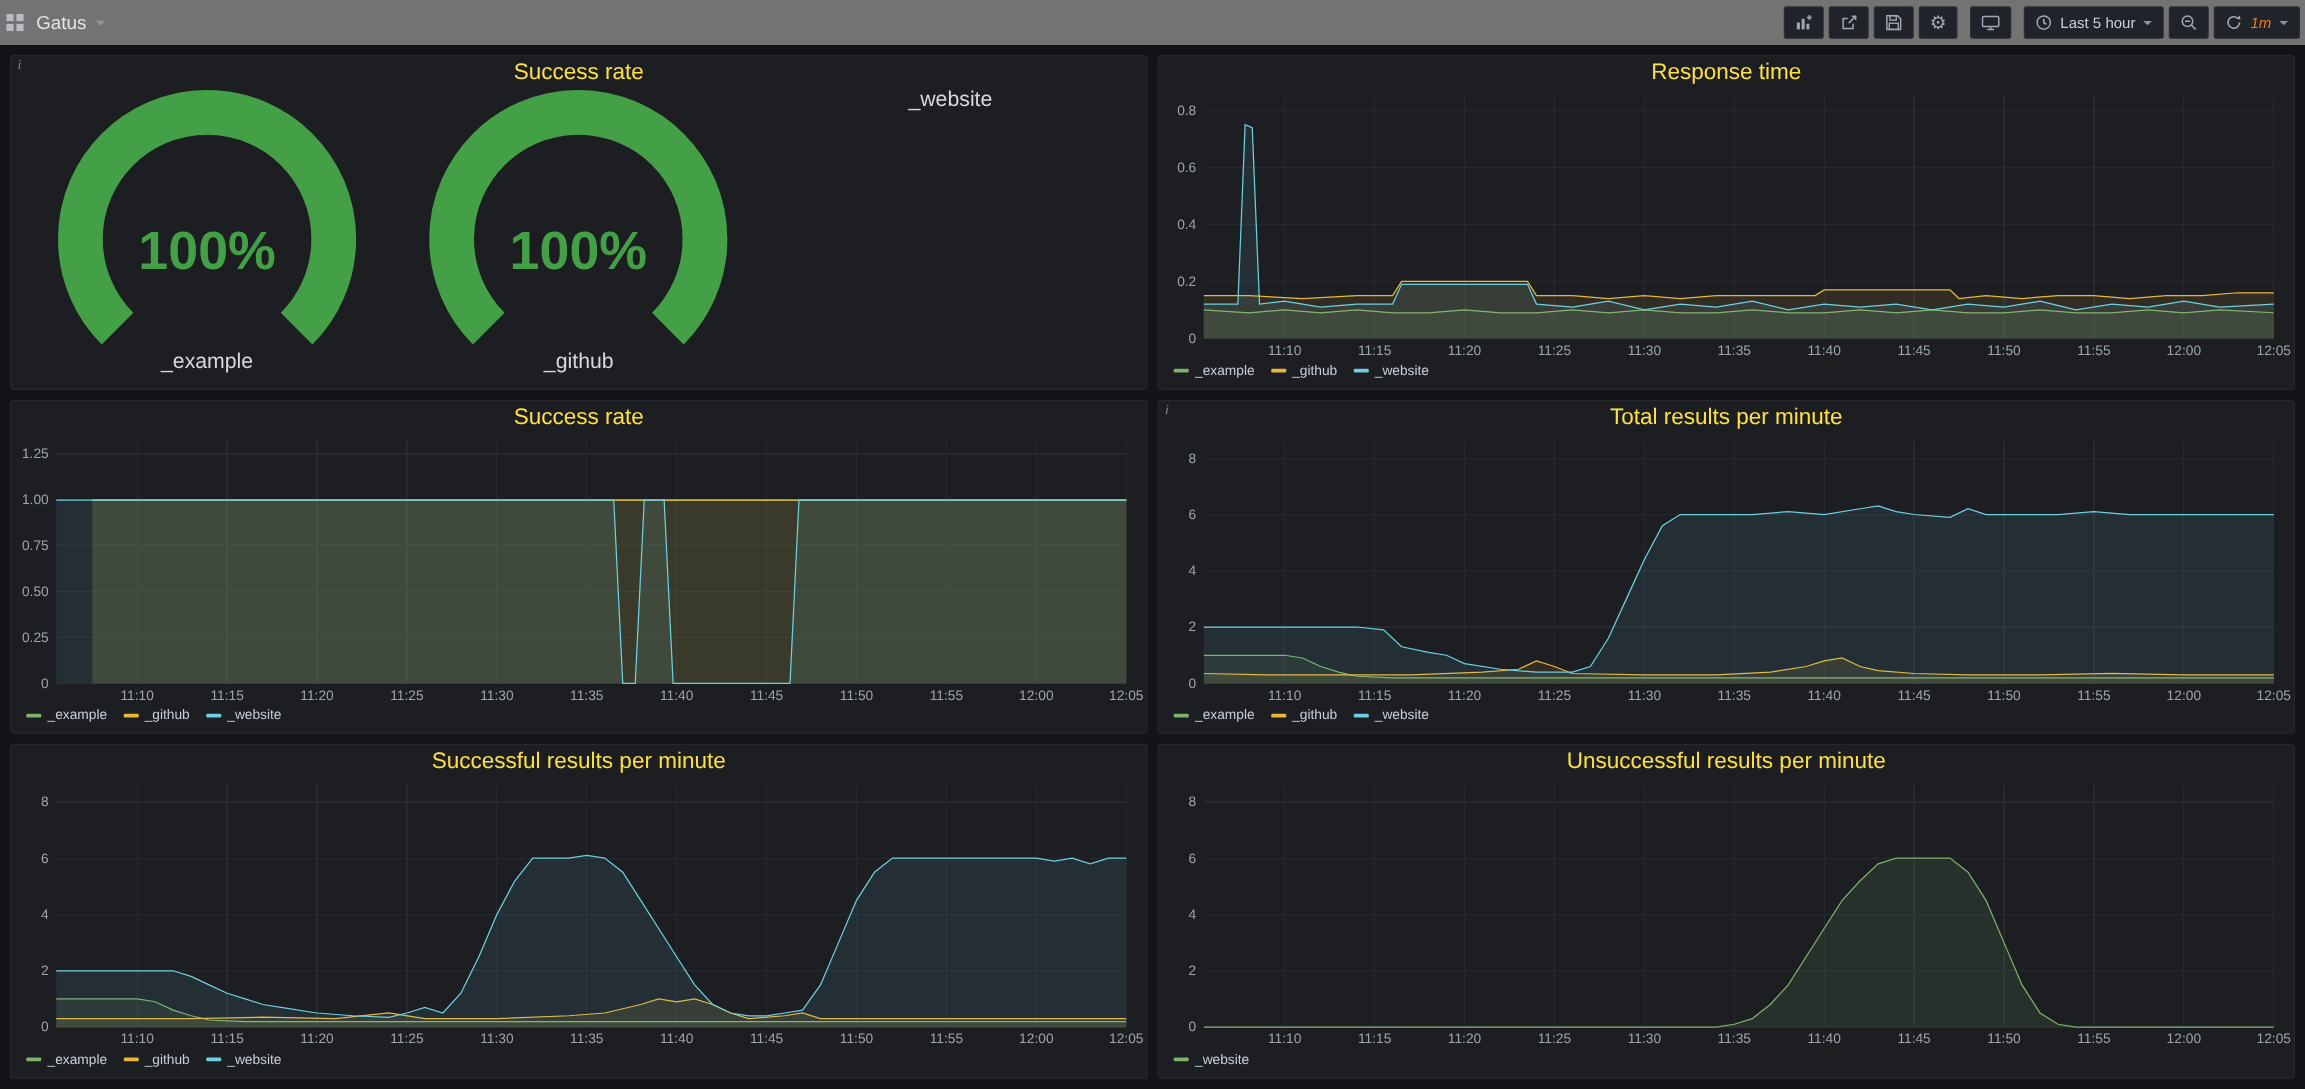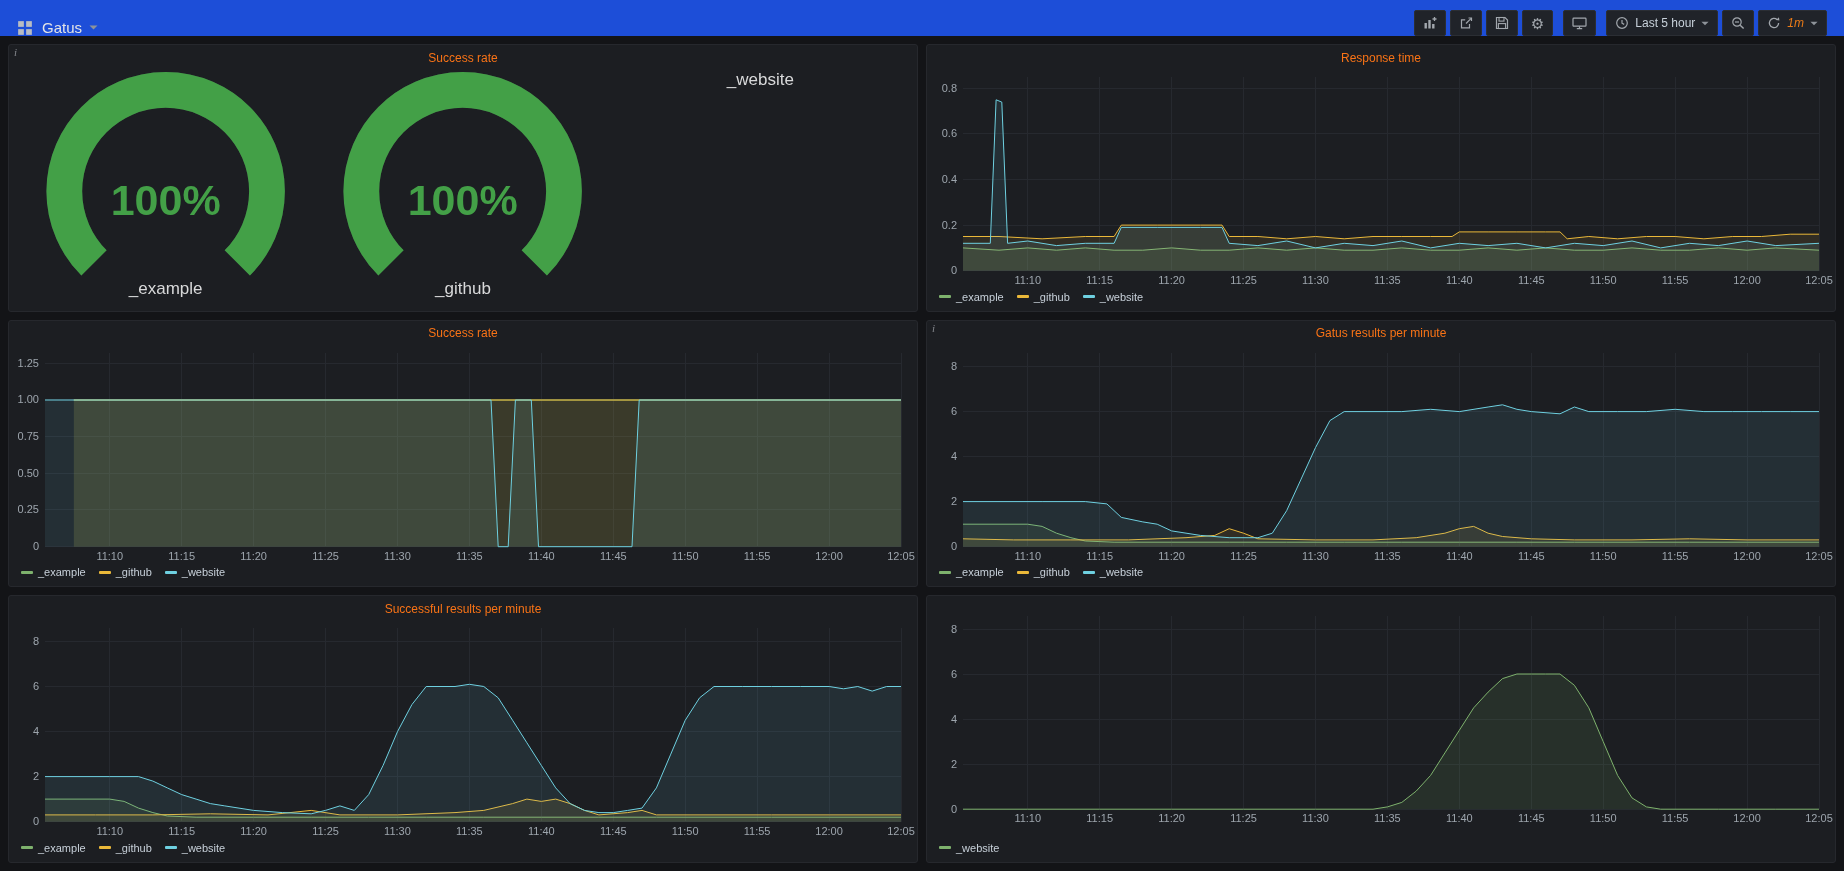--- a/index.html
+++ b/index.html
@@ -6,23 +6,23 @@
   html,body { width: 1844px; height: 871px; }
   body {
     background: #131417;
     font-family: "Liberation Sans", sans-serif;
     color: #d8d9da;
     overflow: hidden;
   }
   
   .navbar {
     height: 36px;
-    display: flex; align-items: flex-end; justify-content: space-between;
-    padding: 0 17px;
-    background: #1d4ed8;
+    display: flex; align-items: center; justify-content: space-between;
+    padding: 0 4px;
+    background: #737373;
   }
   .nav-left { display: flex; align-items: center; gap: 9px; }
   .dash-title-wrap { display: flex; align-items: center; gap: 7px; cursor: pointer; }
   .dash-title { font-size: 15px; color: #e3e4e6; }
   .nav-right { display: flex; align-items: center; gap: 10px; }
   .nav-group { display: flex; align-items: center; gap: 4px; }
   .nav-btn {
     display: flex; align-items: center; gap: 6px;
     height: 26px; padding: 0 8px;
     background: #202329; border: 1px solid #2b2e34; border-radius: 2px;
@@ -45,21 +45,21 @@
     position: relative;
     display: flex; flex-direction: column;
     background: #1c1e22;
     border: 1px solid #26282d;
     border-radius: 3px;
     min-height: 0; min-width: 0;
   }
   .panel-header {
     flex: none; height: 25px;
     display: flex; align-items: center; justify-content: center;
-    font-size: 12px; color: #f97316; cursor: pointer;
+    font-size: 18px; color: #fde047; cursor: pointer;
   }
   .panel-info {
     position: absolute; top: 1px; left: 5px;
     font-size: 11px; font-style: italic;
     font-family: "Liberation Serif", serif;
     color: #85888d; cursor: pointer; z-index: 2;
   }
   .panel-body { flex: 1; min-height: 0; position: relative; }
   .panel-body svg.chart { width: 100%; height: 100%; display: block; cursor: crosshair; }
   
@@ -325,21 +325,21 @@
         </span>
         <span class="legend-item">
           <span class="legend-dash" style="background: rgb(110, 208, 224);"></span>
           <span>_website</span>
         </span>
       </div>
   </div>
 
   <div class="panel">
     <span class="panel-info">i</span>
-    <div class="panel-header">Gatus results per minute</div>
+    <div class="panel-header">Total results per minute</div>
     <div class="panel-body">
         <svg class="chart" viewBox="0 0 908 218.671875">
           <line x1="36" y1="200.671875" x2="892" y2="200.671875" class="grid"></line>
           <text x="30" y="204.171875" class="tick" text-anchor="end">0</text>
           <line x1="36" y1="155.63190406976744" x2="892" y2="155.63190406976744" class="grid"></line>
           <text x="30" y="159.13190406976744" class="tick" text-anchor="end">2</text>
           <line x1="36" y1="110.59193313953489" x2="892" y2="110.59193313953489" class="grid"></line>
           <text x="30" y="114.09193313953489" class="tick" text-anchor="end">4</text>
           <line x1="36" y1="65.55196220930233" x2="892" y2="65.55196220930233" class="grid"></line>
           <text x="30" y="69.05196220930233" class="tick" text-anchor="end">6</text>
@@ -449,20 +449,21 @@
           <span>_github</span>
         </span>
         <span class="legend-item">
           <span class="legend-dash" style="background: rgb(110, 208, 224);"></span>
           <span>_website</span>
         </span>
       </div>
   </div>
 
   <div class="panel">
+    <div class="panel-header">Unsuccessful results per minute</div>
     <div class="panel-body">
         <svg class="chart" viewBox="0 0 908 218.65625">
           <line x1="36" y1="200.65625" x2="892" y2="200.65625" class="grid"></line>
           <text x="30" y="204.15625" class="tick" text-anchor="end">0</text>
           <line x1="36" y1="155.61991279069767" x2="892" y2="155.61991279069767" class="grid"></line>
           <text x="30" y="159.11991279069767" class="tick" text-anchor="end">2</text>
           <line x1="36" y1="110.58357558139535" x2="892" y2="110.58357558139535" class="grid"></line>
           <text x="30" y="114.08357558139535" class="tick" text-anchor="end">4</text>
           <line x1="36" y1="65.54723837209303" x2="892" y2="65.54723837209303" class="grid"></line>
           <text x="30" y="69.04723837209303" class="tick" text-anchor="end">6</text>

